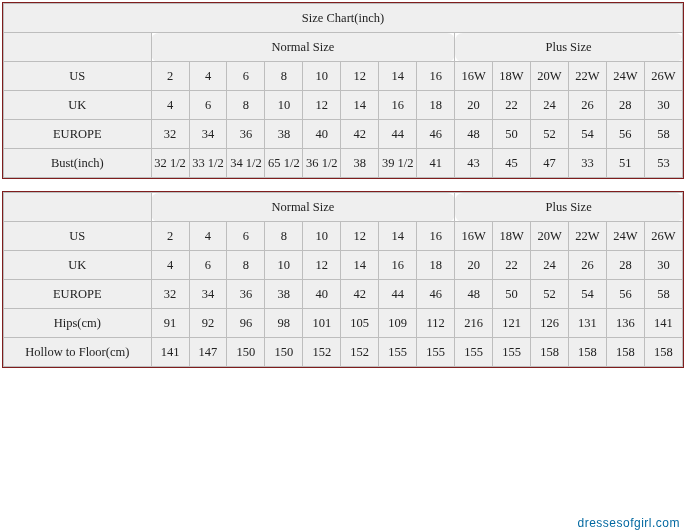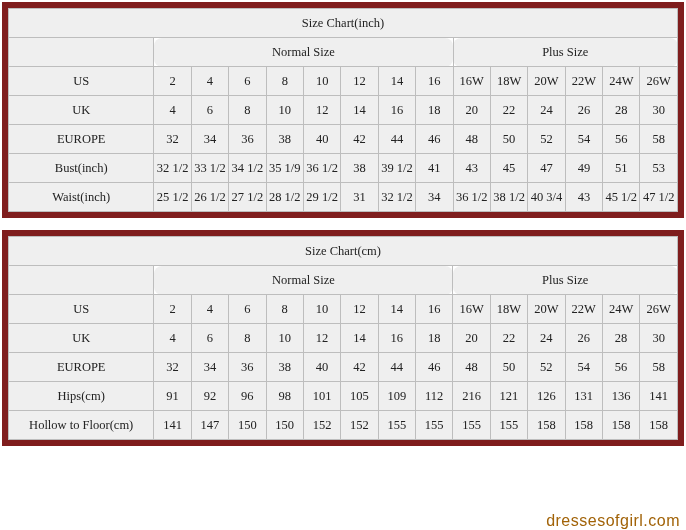--- a/index.html
+++ b/index.html
@@ -16,21 +16,21 @@
   }
   .page {
     width: 686px;
     height: 530px;
     position: relative;
     background: #ffffff;
   }
   .chart-block {
     width: 682px;
     margin: 2px 2px 0 2px;
-    border: 6px solid #7f1d1d;
+    border: 1px solid #7f1d1d;
     box-sizing: border-box;
     background: #ffffff;
   }
   table.size-table {
     border-collapse: collapse;
     width: 100%;
     table-layout: fixed;
   }
   table.size-table td {
     border: 1px solid #bdbdbd;
@@ -72,22 +72,22 @@
   }
   .first-col { width: 140px; }
   .sz-col { width: 36px; }
   .gap {
     height: 10px;
   }
   .watermark {
     position: absolute;
     right: 6px;
     bottom: 2px;
-    font-size: 16px;
-    color: #a16207;
+    font-size: 12px;
+    color: #0369a1;
     letter-spacing: 0.5px;
     font-family: "Liberation Sans", sans-serif;
     pointer-events: none;
     text-align: right;
   }
 </style>
 </head>
 <body>
 
 <div class="page">
@@ -173,50 +173,33 @@
           <td class="data-cell">54</td>
           <td class="data-cell">56</td>
           <td class="data-cell">58</td>
         </tr>
 
         <tr>
           <td class="row-label">Bust(inch)</td>
           <td class="data-cell">32 1/2</td>
           <td class="data-cell">33 1/2</td>
           <td class="data-cell">34 1/2</td>
-          <td class="data-cell">35 1/9</td>
+          <td class="data-cell">65 1/2</td>
           <td class="data-cell">36 1/2</td>
           <td class="data-cell">38</td>
           <td class="data-cell">39 1/2</td>
           <td class="data-cell">41</td>
           <td class="data-cell">43</td>
           <td class="data-cell">45</td>
           <td class="data-cell">47</td>
-          <td class="data-cell">49</td>
+          <td class="data-cell">33</td>
           <td class="data-cell">51</td>
           <td class="data-cell">53</td>
         </tr>
 
-        <tr>
-          <td class="row-label">Waist(inch)</td>
-          <td class="data-cell">25 1/2</td>
-          <td class="data-cell">26 1/2</td>
-          <td class="data-cell">27 1/2</td>
-          <td class="data-cell">28 1/2</td>
-          <td class="data-cell">29 1/2</td>
-          <td class="data-cell">31</td>
-          <td class="data-cell">32 1/2</td>
-          <td class="data-cell">34</td>
-          <td class="data-cell">36 1/2</td>
-          <td class="data-cell">38 1/2</td>
-          <td class="data-cell">40 3/4</td>
-          <td class="data-cell">43</td>
-          <td class="data-cell">45 1/2</td>
-          <td class="data-cell">47 1/2</td>
-        </tr>
 
 
       </tbody>
     </table>
   </div>
 
   <div class="gap"></div>
 
   <div class="chart-block">
     <table class="size-table">
@@ -231,23 +214,20 @@
           <col class="sz-col">
           <col class="sz-col">
         <col class="sz-col">
           <col class="sz-col">
           <col class="sz-col">
           <col class="sz-col">
         <col class="sz-col">
           <col class="sz-col">
       </colgroup>
       <tbody>
-        <tr>
-          <td class="title-cell" colspan="15">Size Chart(cm)</td>
-        </tr>
         <tr>
           <td class="blank-corner"></td>
           <td class="group-cell" colspan="8">Normal Size</td>
           <td class="group-cell" colspan="6">Plus Size</td>
         </tr>
 
         <tr>
           <td class="row-label">US</td>
           <td class="data-cell">2</td>
           <td class="data-cell">4</td>

